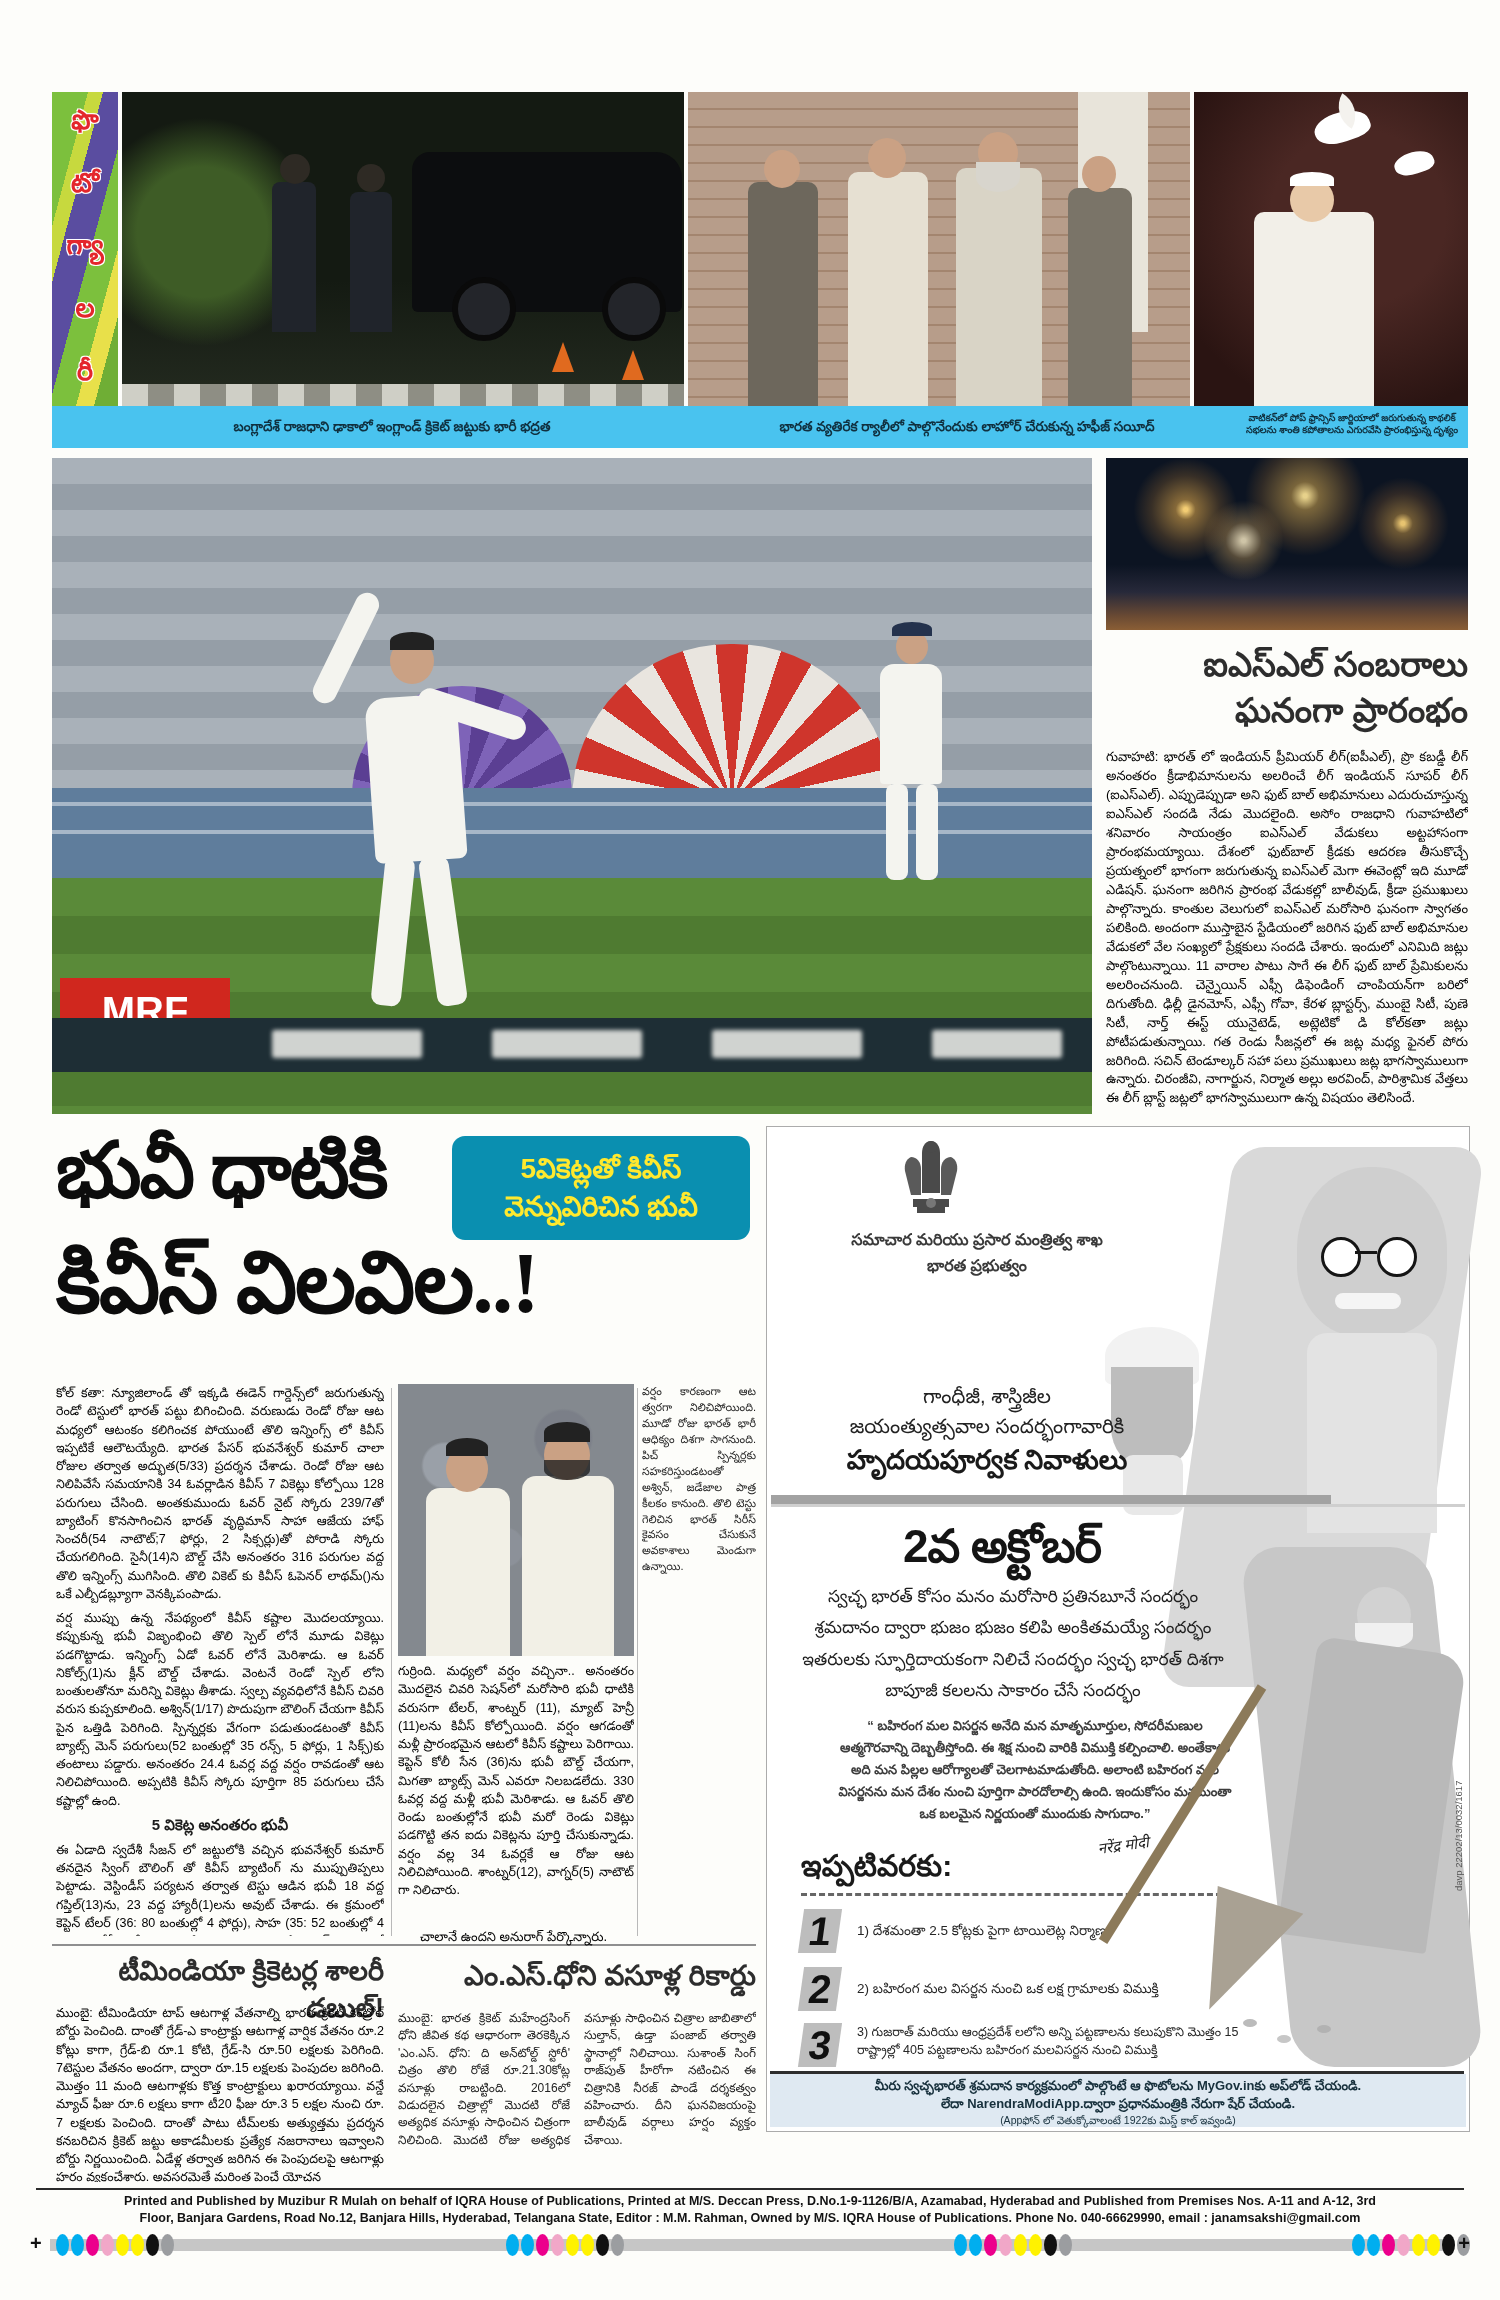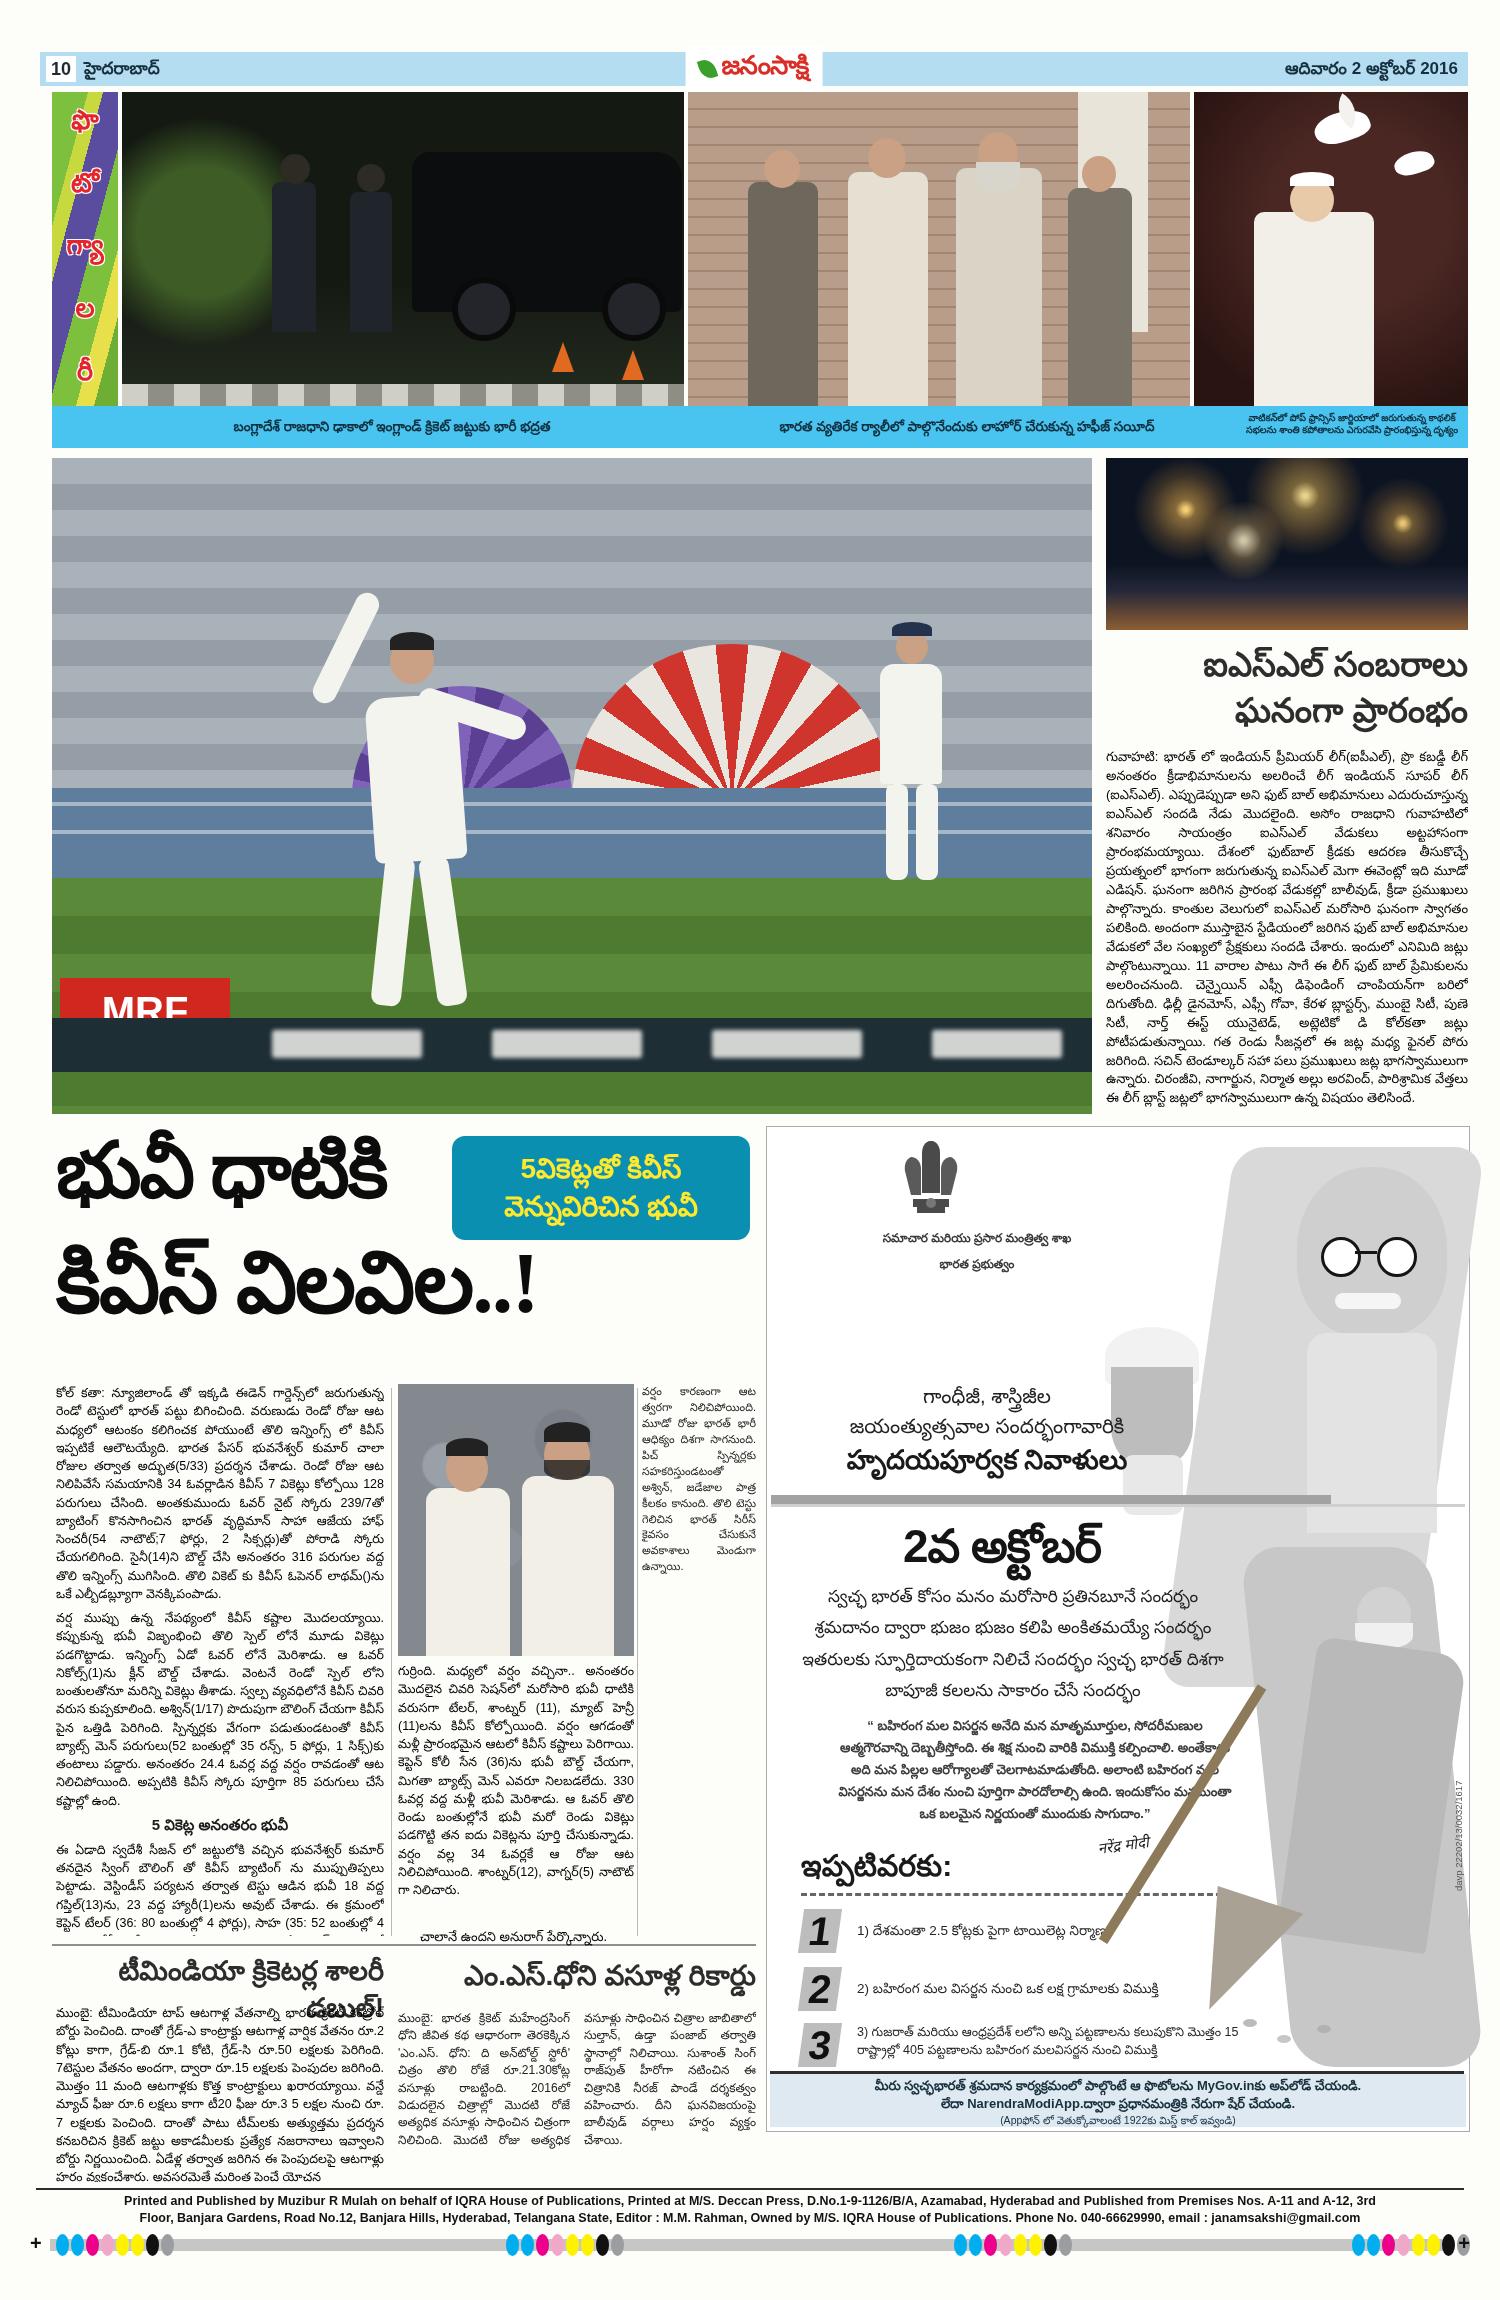--- a/index.html
+++ b/index.html
@@ -69,21 +69,21 @@
   .sub{font-weight:bold;font-size:15px;text-align:center;margin:6px 0 4px;}
   .vrule{background:#b9b9b9;width:1px;}
   .hrule{background:#8f8f8f;}
   .subhead{font-weight:800;color:#2d2d2d;text-align:right;}
   .crowdbg{background:radial-gradient(circle at 20% 30%,#9aa0a8 0 8%,transparent 9%),radial-gradient(circle at 70% 20%,#7b7f88 0 10%,transparent 11%),radial-gradient(circle at 45% 60%,#8c9199 0 9%,transparent 10%),#84898f;}
   .jersey{background:#f2f0e6;border-radius:14px 14px 0 0;}
   
   .adbox{background:#fff;border:1px solid #ababab;}
   .stroke{background:#d9d9d9;}
   .stroke2{background:#c7c7c7;}
-  .adt1{font-weight:bold;font-size:12px;color:#3a3a3a;text-align:center;}
+  .adt1{font-weight:bold;font-size:16px;color:#3a3a3a;text-align:center;}
   .adt2{font-size:20px;color:#222;text-align:center;}
   .adt3{font-weight:800;font-size:27px;color:#1a1a1a;text-align:center;}
   .addate{font-weight:900;font-size:46px;color:#141414;text-align:center;letter-spacing:-1px;}
   .adintro{font-size:17px;line-height:1.85;color:#1d1d1d;text-align:center;}
   .adquote{font-size:13px;font-weight:bold;line-height:1.7;color:#3c3c3c;text-align:center;}
   .sig{font-style:italic;font-size:15px;color:#222;transform:rotate(-8deg);}
   .sofar{font-weight:800;font-size:30px;color:#1a1a1a;}
   .dash{border-top:3px dashed #666;}
   .num{display:inline-block;font-weight:900;font-size:40px;line-height:44px;color:#101010;background:#bdbdbd;padding:0 8px;transform:skewX(-8deg);}
   .itemtx{font-size:13.5px;line-height:1.45;color:#262626;}
@@ -101,29 +101,20 @@
   .track{background:#c6c6c6;}
   .dot{display:inline-block;width:13px;height:22px;border-radius:50%;margin-right:2px;}
   .plus{font-size:20px;font-weight:bold;color:#111;}
   .reg-group{position:absolute;top:0;height:26px;display:flex;align-items:center;}
 </style>
 </head>
 <body>
 
 <div id="page">
 
-  <div class="abs hdrbar" style="left:40px;top:52px;width:1428px;height:34px;">
-    <div class="abs pgno" style="left:6px;top:4px;width:30px;height:26px;">10</div>
-    <div class="abs edname" style="left:44px;top:0;">హైదరాబాద్</div>
-    <div class="abs logo" style="left:50%;top:-6px;transform:translateX(-50%);">
-      <span class="leaf"></span>
-      <span class="logotxt">జనంసాక్షి</span>
-    </div>
-    <div class="abs hdate" style="right:10px;top:0;width:300px;">ఆదివారం 2 అక్టోబర్ 2016</div>
-  </div>
 
   <div class="abs gstrip" style="left:52px;top:92px;width:66px;height:314px;">
     <span class="glet">ఫొ</span>
     <span class="glet">టో</span>
     <span class="glet">గ్యా</span>
     <span class="glet">ల</span>
     <span class="glet">రీ</span>
   </div>
 
   <div class="abs photo nightbg" style="left:122px;top:92px;width:562px;height:314px;">

